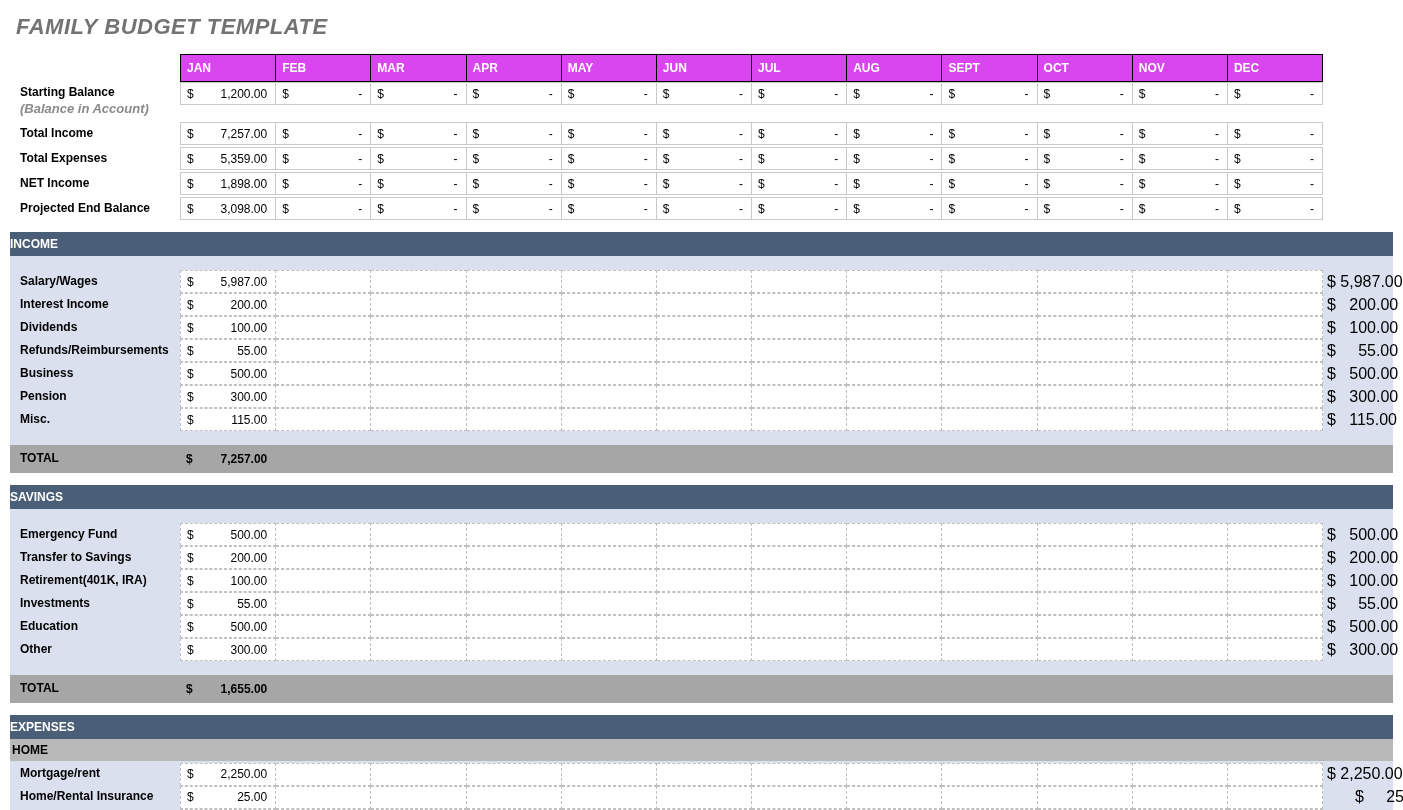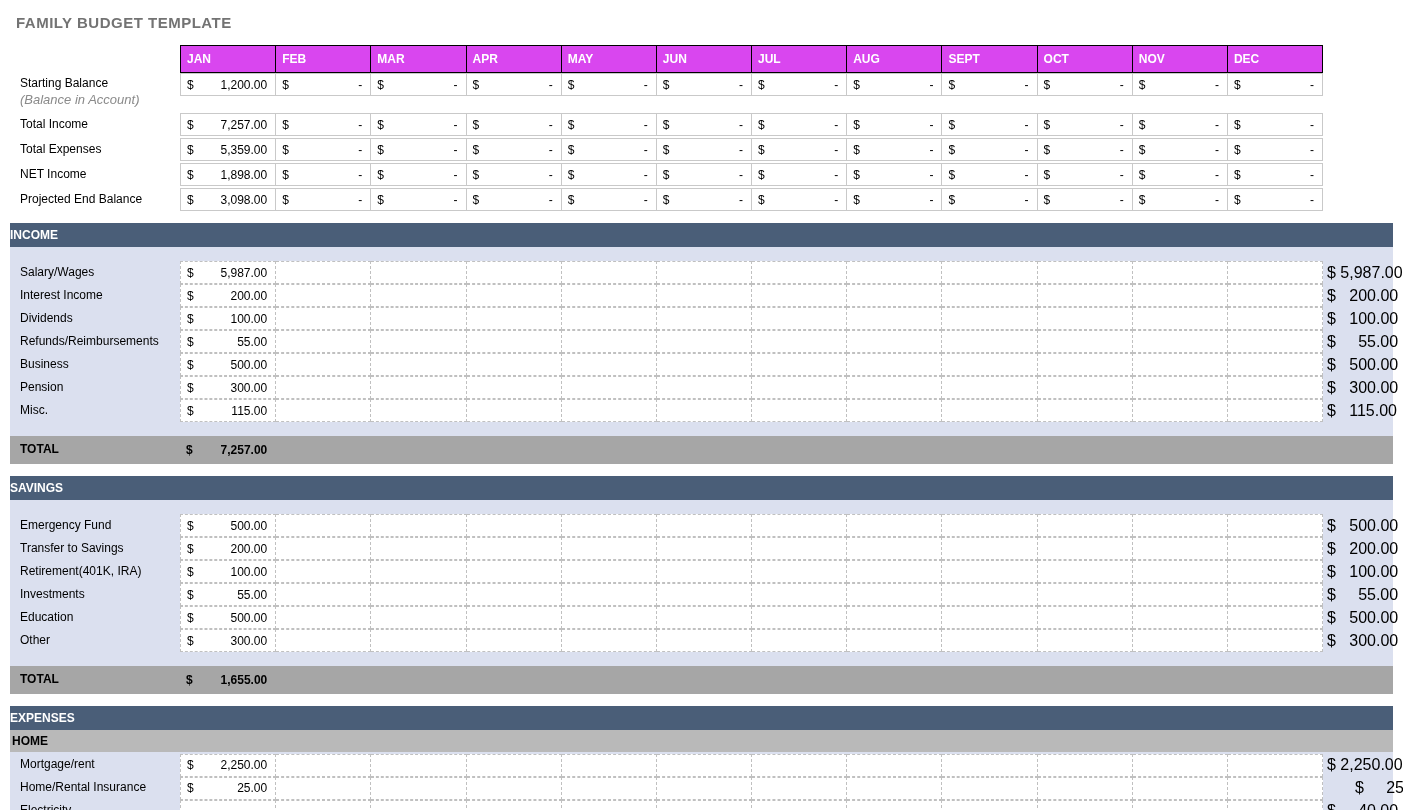--- a/index.html
+++ b/index.html
@@ -7,37 +7,39 @@
     margin: 0;
     padding: 14px 10px 10px 10px;
     font-family: Arial, "Helvetica Neue", Helvetica, sans-serif;
     background: #fff;
     color: #000;
     width: 1403px;
     font-size: 12px;
   }
   h1 {
     margin: 0 0 14px 6px;
-    font-size: 15px;
+    font-size: 22px;
     font-weight: 700;
     letter-spacing: 0.5px;
     color: #737373;
+    font-style: italic;
   }
 
   .sheet { width: 100%; }
 
   .row { display: flex; align-items: stretch; }
   .label-col {
     width: 170px;
     flex: 0 0 170px;
     padding: 3px 4px 3px 10px;
     font-size: 12px;
     line-height: 1.3;
     display:flex;
     align-items:center;
+    font-weight:bold;
   }
   .month-col {
     flex: 1 1 0;
     min-width: 0;
     border: 1px solid #c9c9c9;
     border-left: none;
     display: flex;
     align-items: center;
     padding: 2px 8px 2px 6px;
     font-size: 12px;

